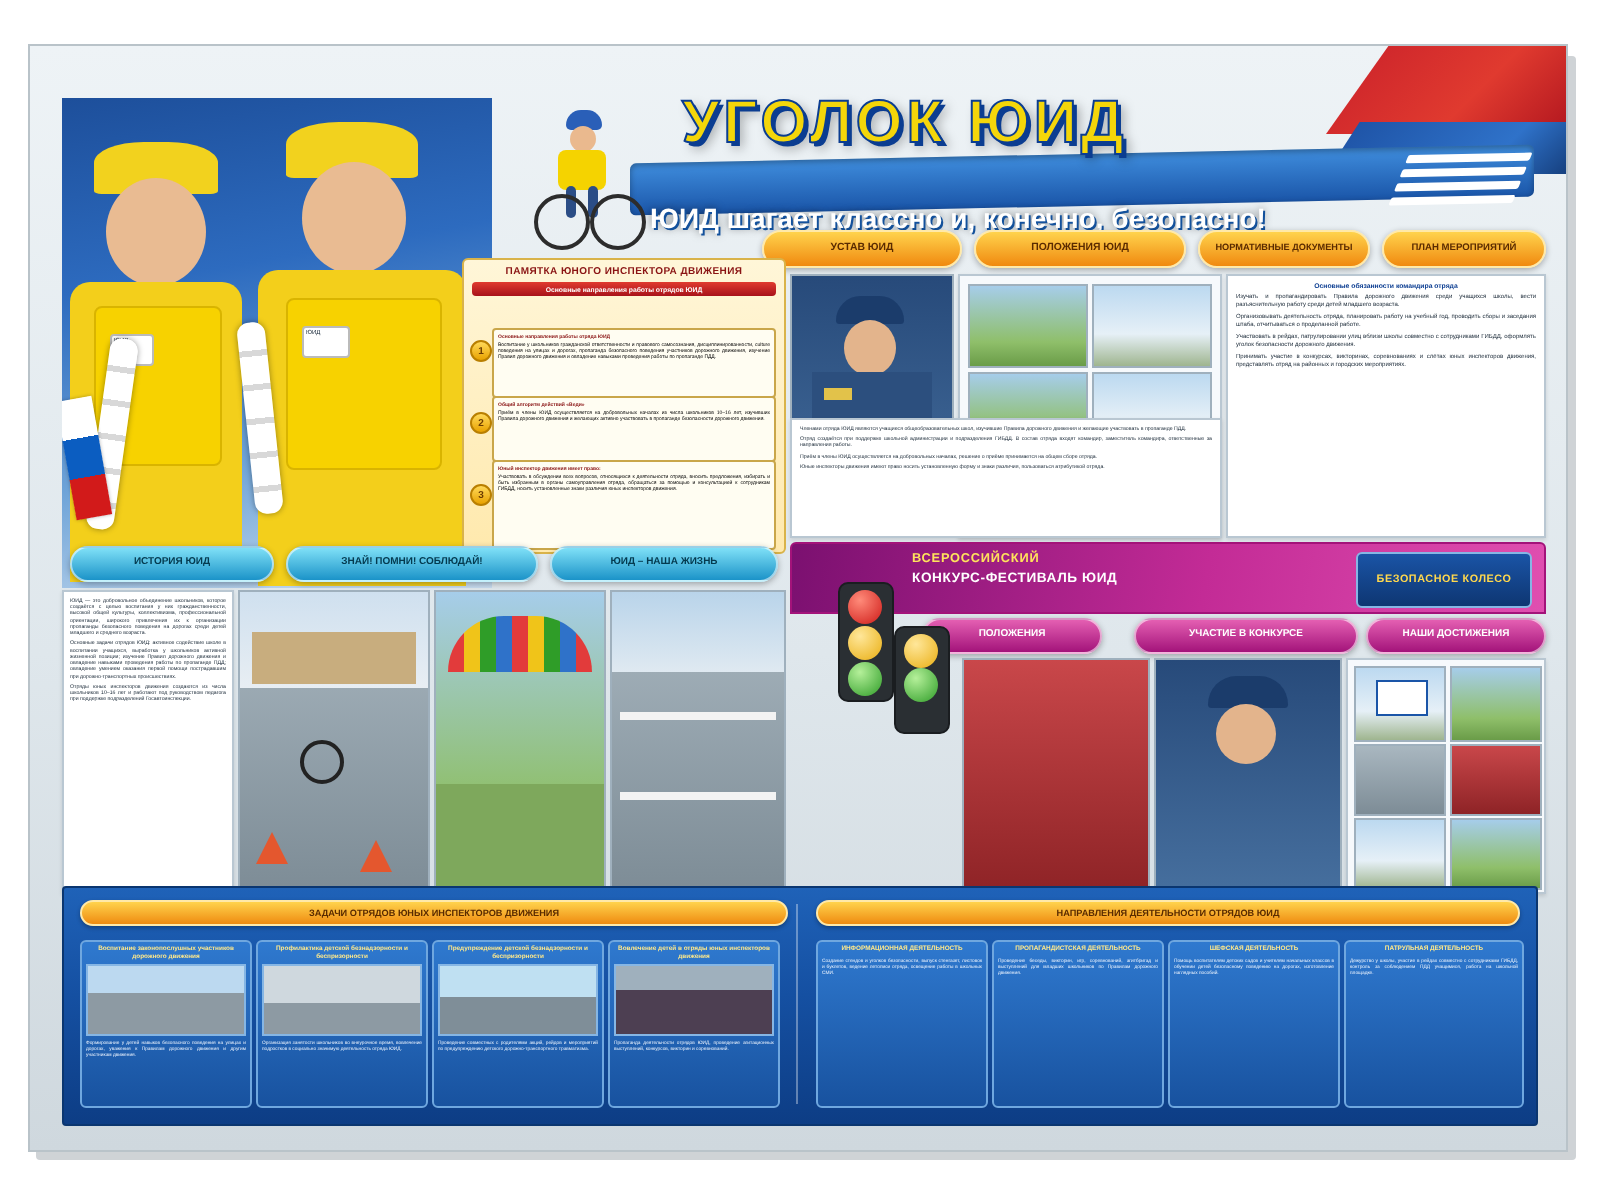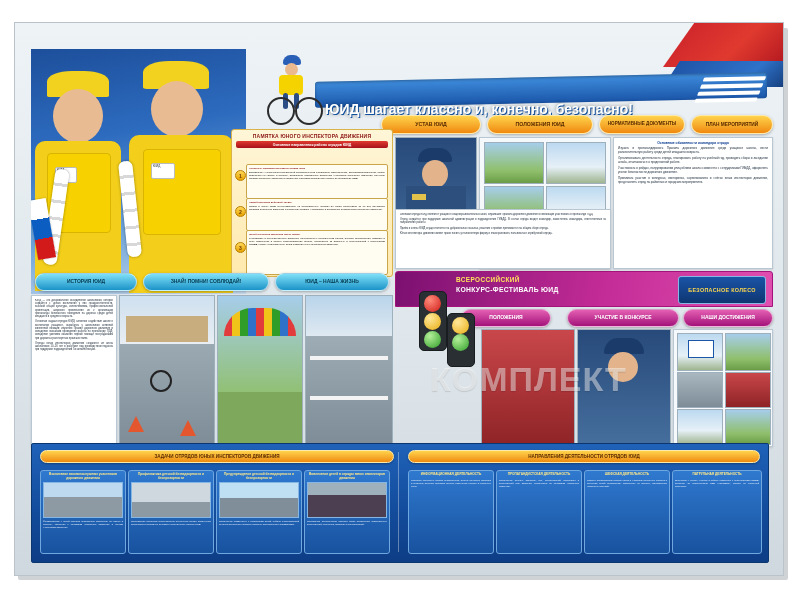--- a/index.html
+++ b/index.html
@@ -233,20 +233,21 @@
 
     <div class="header-wrap">
       <div class="title-banner">
         <div class="zebra">
             <i></i>
             <i></i>
             <i></i>
             <i></i>
           </div>
       </div>
+      <div class="title-main">УГОЛОК ЮИД</div>
       <div class="title-sub">ЮИД шагает классно и, конечно, безопасно!</div>
     </div>
 
     <div class="cyclist">
       <div class="cyc-helmet"></div>
       <div class="cyc-head"></div>
       <div class="cyc-shirt"></div>
       <div class="cyc-leg" style="left:20px;top:38px;width:5px;height:16px;"></div>
       <div class="cyc-leg" style="left:31px;top:38px;width:5px;height:16px;"></div>
       <div class="wheel" style="left:4px;top:42px;"></div>
@@ -469,16 +470,15 @@
       </div>
       <div class="bcard" style="position:absolute;left:640px;top:26px;width:88px;height:82px;">
         <div class="bt">ПАТРУЛЬНАЯ ДЕЯТЕЛЬНОСТЬ</div>
         <div class="bb">Дежурство у школы, участие в рейдах совместно с сотрудниками ГИБДД, контроль за соблюдением ПДД учащимися, работа на школьной площадке.</div>
       </div>
     </div>
 
   </div>
 
   <div class="wm">
-    <div class="wm1">КОМПЛЕКТ</div>
   </div>
 
 </div>
 
 </body></html>

